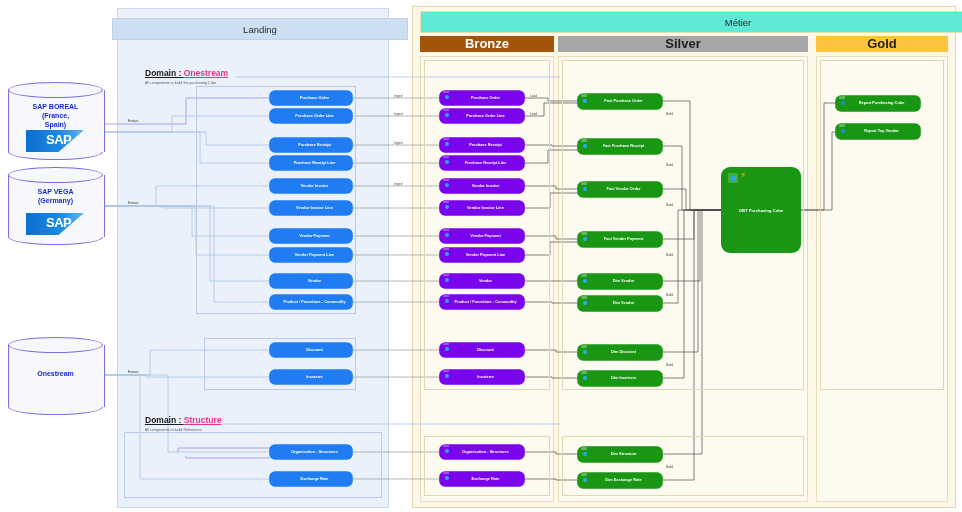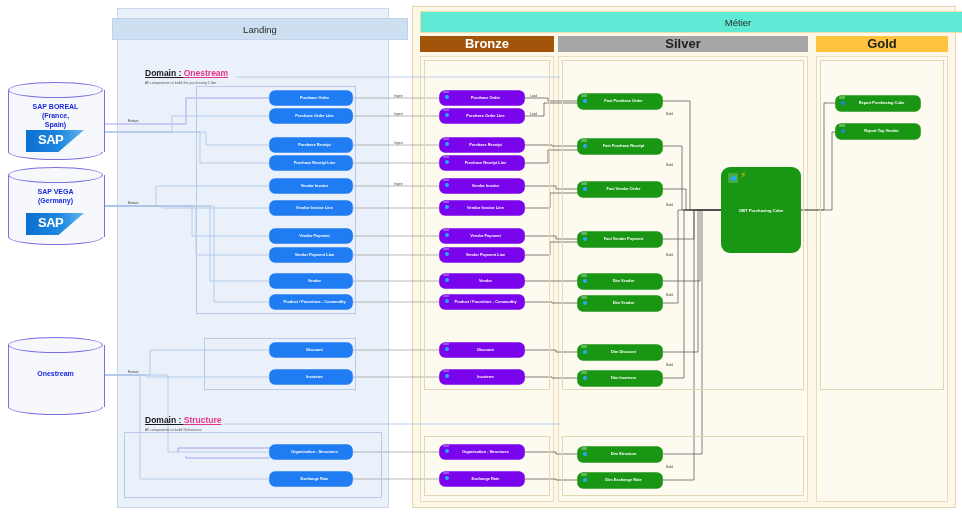--- a/index.html
+++ b/index.html
@@ -86,21 +86,21 @@
   }
   .cyl .lbl{
     position:absolute;left:0;top:20px;width:95px;text-align:center;
     font-size:7px;font-weight:700;color:#1a2ad8;line-height:9px;
   }
   .sap-logo{
     position:absolute;width:58px;height:22px;left:18px;
     background:linear-gradient(90deg,#0a6ed1 0%, #1f8ae0 60%, #63b5f0 100%);
     clip-path:polygon(0 0,100% 0,56% 100%,0 100%);
     color:#fff;font-size:13px;font-weight:700;line-height:19px;
-    text-align:left;padding-left:12px;box-sizing:border-box;letter-spacing:-.5px;
+    text-align:left;padding-left:20px;box-sizing:border-box;letter-spacing:-.5px;
     font-family:"Liberation Sans",sans-serif;
   }
 
   
   .node{
     border-radius:5px;display:flex;align-items:center;
     color:#ffffff;font-size:3.9px;font-weight:700;
     box-sizing:border-box;padding-left:3px;overflow:hidden;
   }
   .node .nlabel{flex:1;text-align:center;padding-right:6px;line-height:4.6px;}

